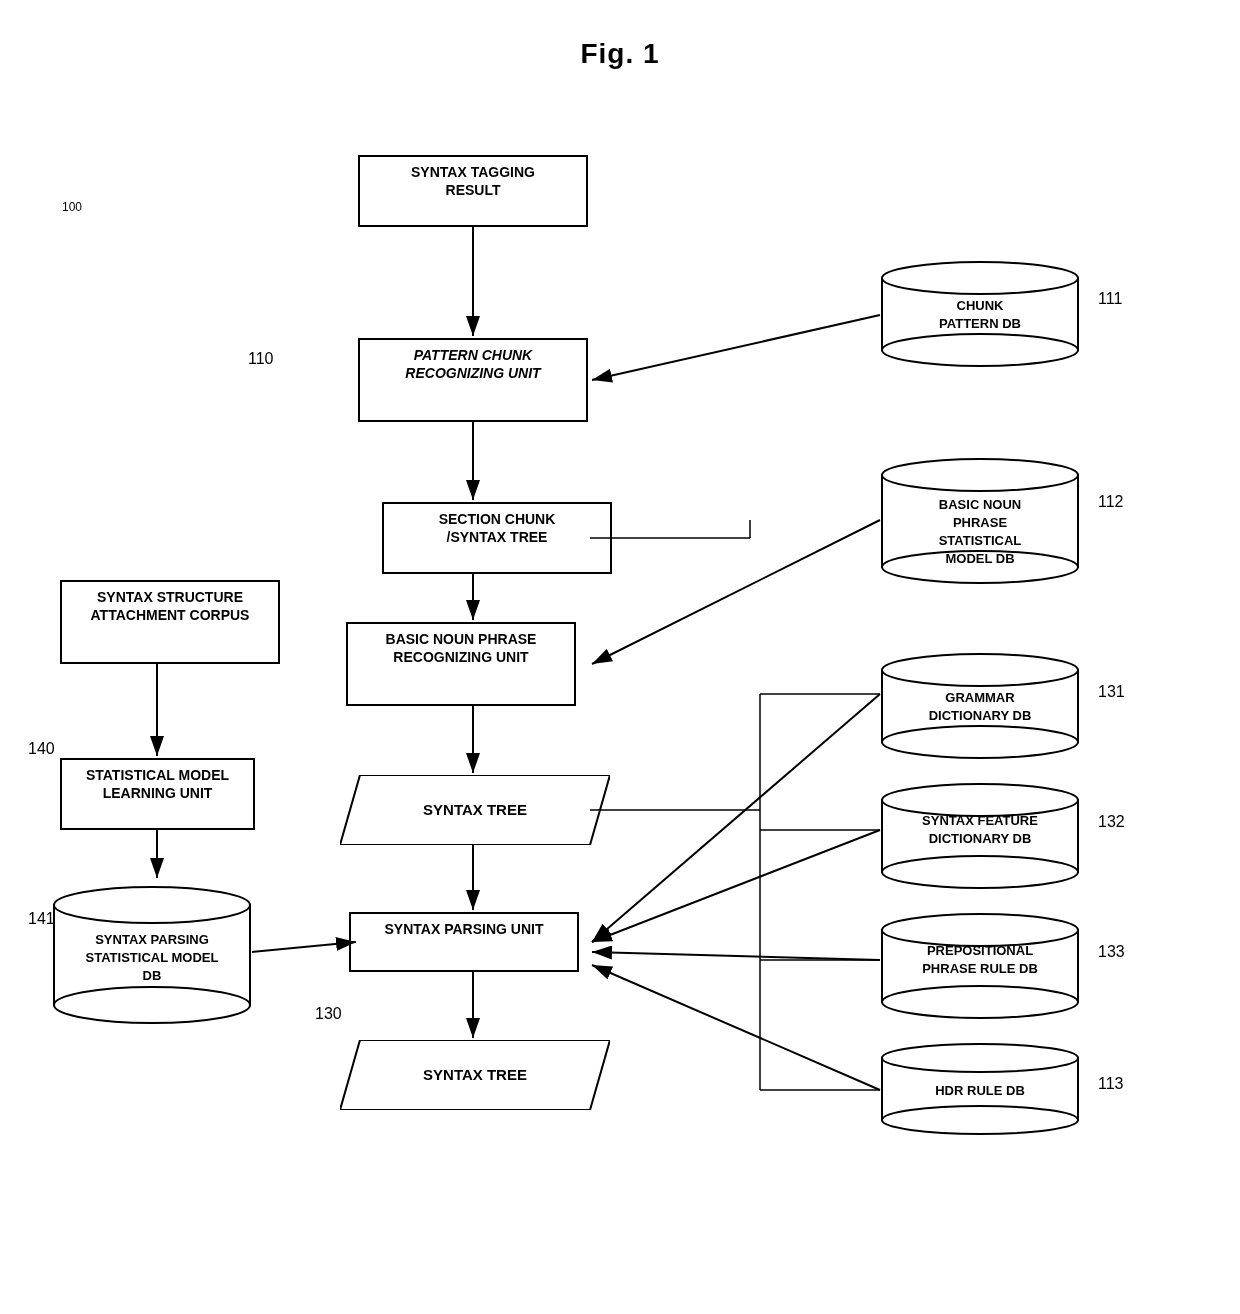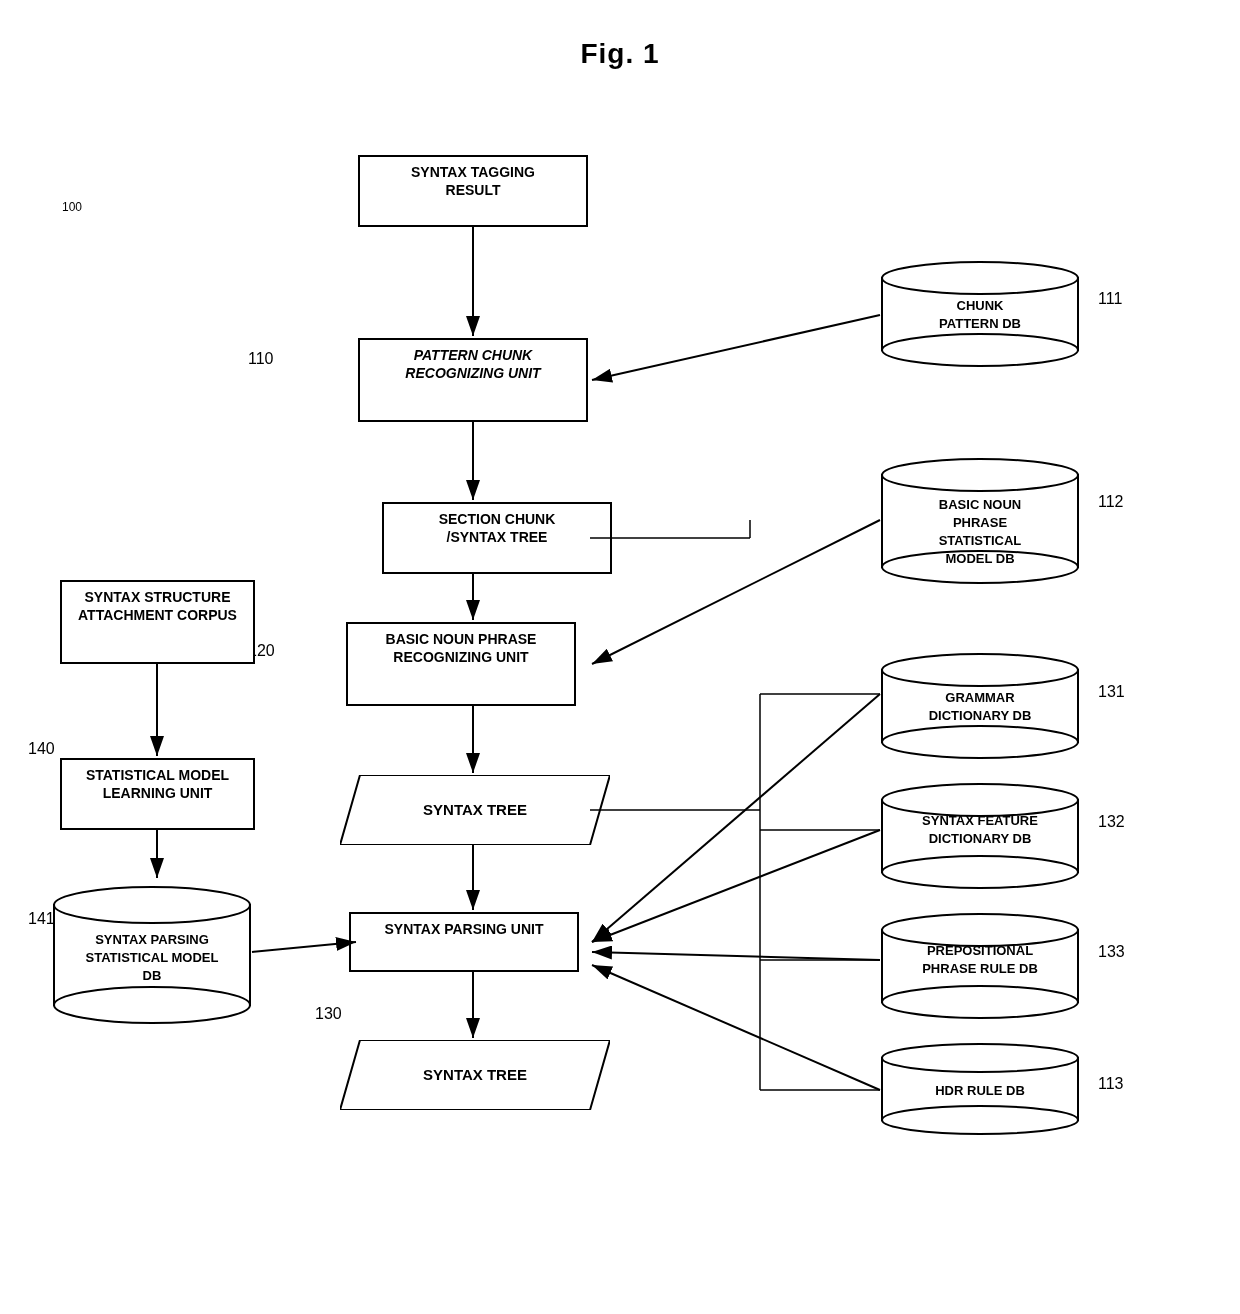--- a/index.html
+++ b/index.html
@@ -99,21 +99,21 @@
     <span style="white-space:pre-line;">SYNTAX PARSING UNIT</span>
   </div>
 
   <div class="label-text" style="left:315px; top:1005px;">130</div>
 
   <svg style="position:absolute; left:340px; top:1040px; width:270px; height:70px;">
     <polygon points="20,0 270,0 250,70 0,70" fill="white" stroke="black" stroke-width="2"></polygon>
     <text x="135" y="40" text-anchor="middle" font-size="15" font-weight="bold" font-family="Arial">SYNTAX TREE</text>
   </svg>
 
-  <div class="box" style="left:60px; top:580px; width:195px; height:84px;">
+  <div class="box" style="left:60px; top:580px; width:220px; height:84px;">
     <span style="white-space:pre-line;">SYNTAX STRUCTURE
 ATTACHMENT CORPUS</span>
   </div>
 
   <div class="label-text" style="left:28px; top:740px;">140</div>
 
   <div class="box" style="left:60px; top:758px; width:195px; height:72px;">
     <span style="white-space:pre-line;">STATISTICAL MODEL
 LEARNING UNIT</span>
   </div>

